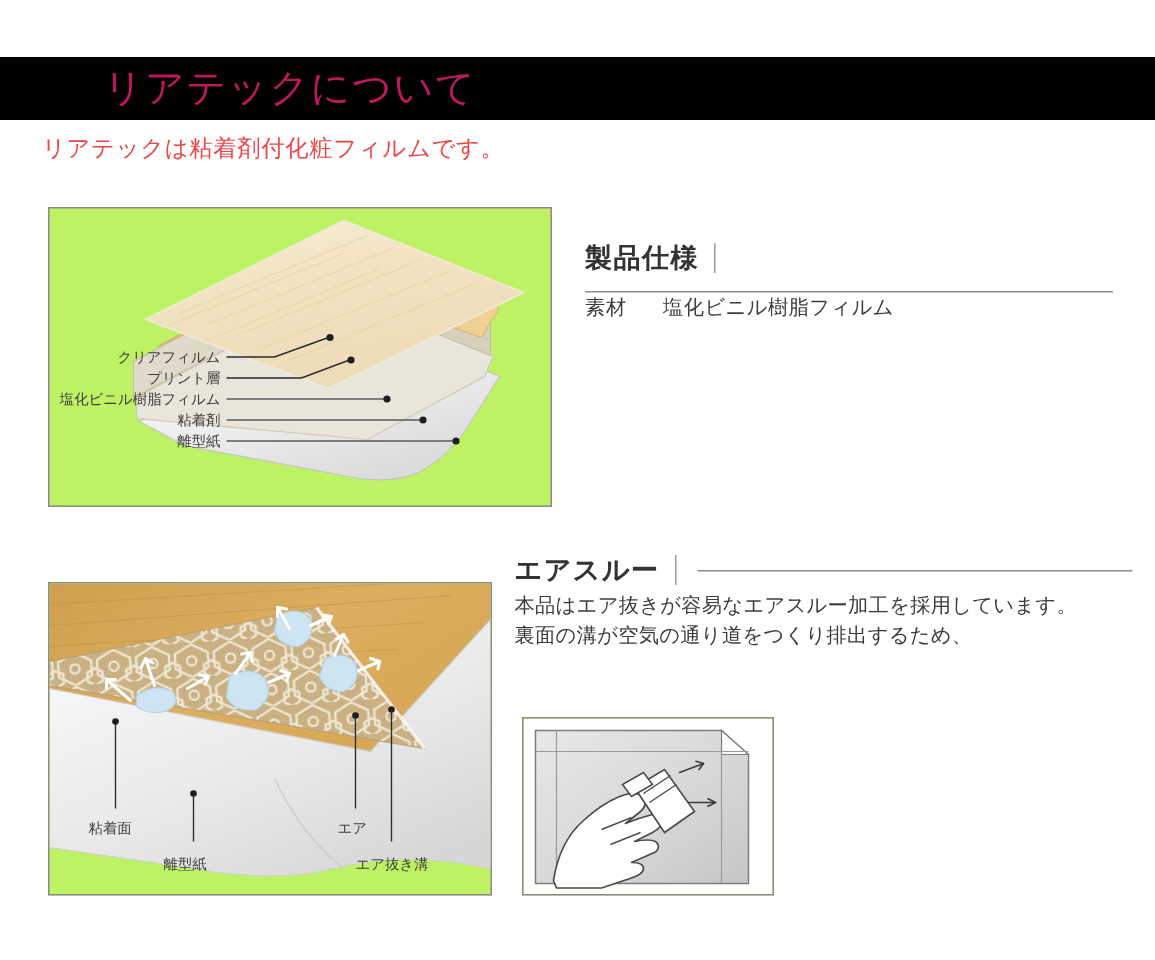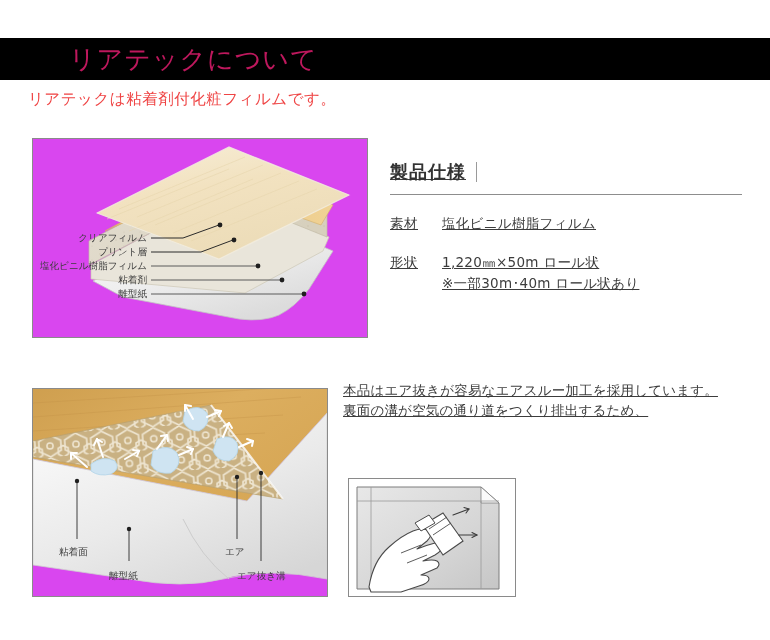--- a/index.html
+++ b/index.html
@@ -44,21 +44,21 @@
     font-size: 15.5px;
     line-height: 22px;
     color: #ef4444;
     letter-spacing: 0.5px;
     white-space: nowrap;
   }
 
   
   .figure-box {
     position: absolute;
-    background: #d946ef;
+    background: #bef264;
     border: 1px solid #8a8a8a;
     overflow: hidden;
   }
   #figure-layers {
     left: 32px;
     top: 138px;
     width: 334px;
     height: 198px;
   }
   #figure-airthrough {
@@ -74,21 +74,20 @@
     width: 166px;
     height: 117px;
     border: 1px solid #8a8a8a;
   }
 
   .fig-svg { display: block; width: 100%; height: 100%; }
 
   
   .section {
     position: absolute;
-    text-decoration: underline;
   }
   #spec-section { left: 390px; top: 160px; width: 352px; }
   #airthrough-section { left: 343px; top: 368px; width: 412px; }
 
   .sec-head {
     display: flex;
     align-items: center;
     gap: 0;
   }
   .sec-head-text {
@@ -112,21 +111,21 @@
     background: #8d8d8d;
     margin-left: 14px;
   }
   .sec-rule-full {
     height: 1px;
     background: #8d8d8d;
     margin-top: 10px;
   }
 
   
-  .spec-list { margin-top: 18px; }
+  .spec-list { }
   .spec-row {
     display: flex;
     align-items: flex-start;
     margin-bottom: 18px;
   }
   .spec-label {
     width: 52px;
     flex: none;
     font-size: 13.5px;
     color: #3c3c3c;
@@ -136,21 +135,21 @@
   .spec-value {
     font-size: 13.5px;
     color: #3c3c3c;
     line-height: 21px;
     letter-spacing: 0.3px;
   }
   .spec-value .sub-line { display: block; }
 
   
   .body-copy {
-    margin-top: 12px;
+    margin-top: 2px;
     font-size: 13.5px;
     line-height: 20px;
     color: #3c3c3c;
     letter-spacing: 0.2px;
   }
   .body-copy span { display: block; }
 
   
 </style>
 </head>
@@ -395,30 +394,28 @@
   <div class="sec-rule-full"></div>
 
   <div class="spec-list">
     <div class="spec-row">
       <div class="spec-label">素材</div>
       <div class="spec-value">
         <span>塩化ビニル樹脂フィルム</span>
       </div>
     </div>
 
-    <div class="spec-row">
-      <div class="spec-label">形状</div>
-      <div class="spec-value">
-        <span class="sub-line">1,220㎜×50m ロール状</span>
-        <span class="sub-line">※一部30m･40m ロール状あり</span>
-      </div>
-    </div>
 
   </div>
 </div>
 
 <div class="section" id="airthrough-section">
+  <div class="sec-head">
+    <span class="sec-head-text">エアスルー</span>
+    <span class="sec-head-bar"></span>
+    <span class="sec-head-rule"></span>
+  </div>
 
   <div class="body-copy">
     <span>本品はエア抜きが容易なエアスルー加工を採用しています。</span>
     <span>裏面の溝が空気の通り道をつくり排出するため、</span>
   </div>
 </div>
 
 </body></html>

